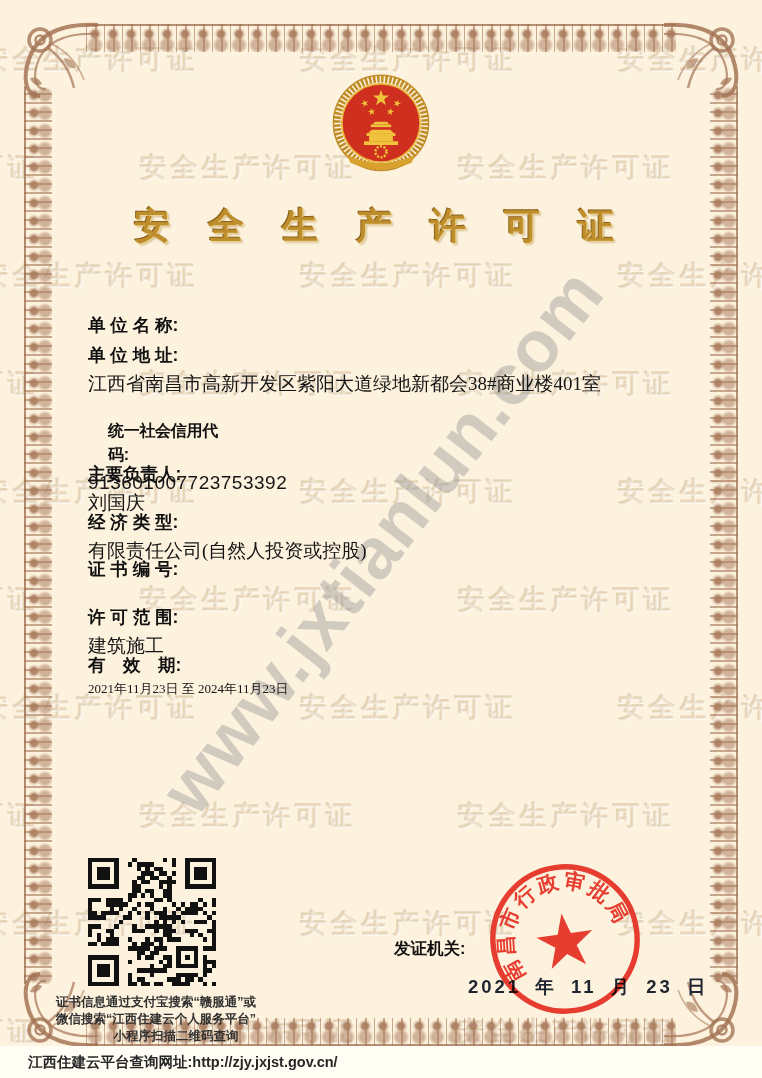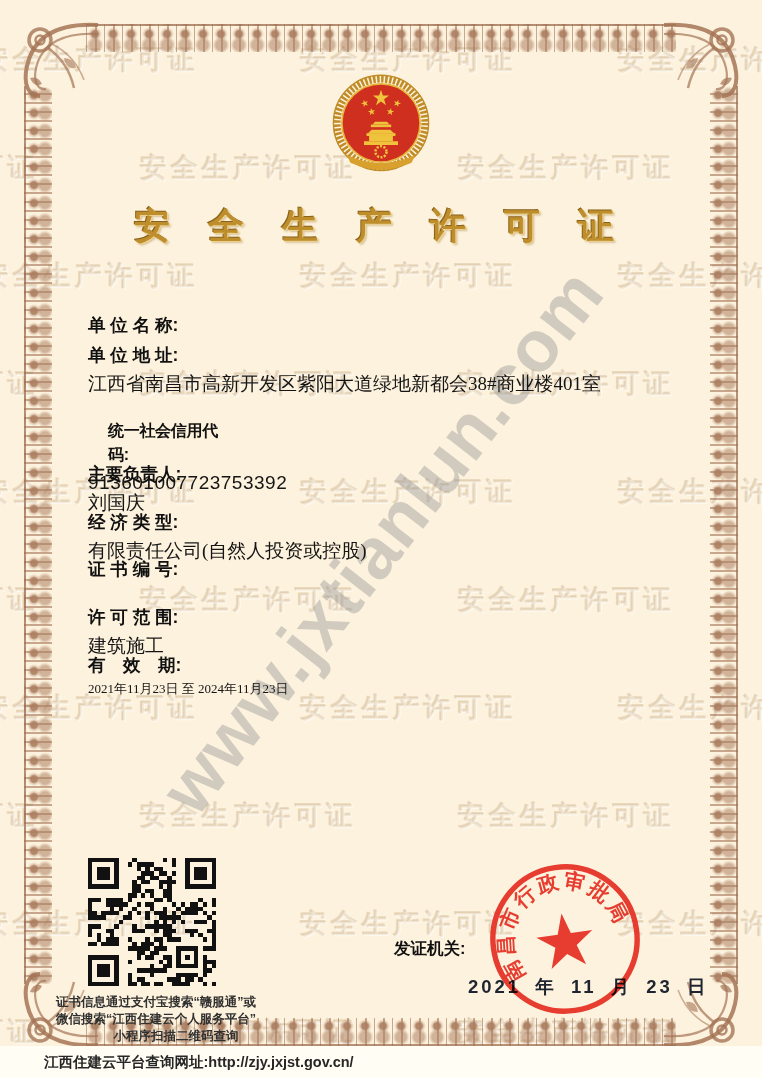--- a/index.html
+++ b/index.html
@@ -64,21 +64,21 @@
   
   .issue-label{position:absolute;left:394px;top:938px;font-weight:bold;font-size:16.5px;color:#101010;}
   .issue-date{position:absolute;left:468px;top:974px;font-weight:bold;font-size:18.5px;color:#1e2430;
       letter-spacing:3px;word-spacing:6px;white-space:nowrap;}
   .stamp{position:absolute;left:486px;top:860px;width:158px;height:158px;z-index:5;
       transform:rotate(-8deg);opacity:.9;mix-blend-mode:multiply;}
 
   
   .footer-strip{position:absolute;left:0;right:0;bottom:0;height:32px;background:#fffdf4;z-index:6;
       display:flex;align-items:center;}
-  .footer-strip .url{margin-left:44px;font-weight:bold;font-size:14.5px;color:#262626;}
+  .footer-strip .url{margin-left:28px;font-weight:bold;font-size:14.5px;color:#262626;}
 </style>
 </head>
 <body>
 
 <svg width="0" height="0" style="position:absolute" aria-hidden="true">
   <defs>
     <polygon id="star5" points="0,-1 0.2245,-0.309 0.9511,-0.309 0.3633,0.118 0.5878,0.809 0,0.382 -0.5878,0.809 -0.3633,0.118 -0.9511,-0.309 -0.2245,-0.309"></polygon>
     <g id="cornerFlourish" fill="none" stroke="#a47456">
       <path d="M80,7 C42,5 16,16 9,48 C5,66 10,78 22,78" stroke-width="4" opacity=".85"></path>
       <path d="M80,16 C48,14 24,24 18,50 C15,64 20,72 28,71" stroke-width="2.2" opacity=".7"></path>

